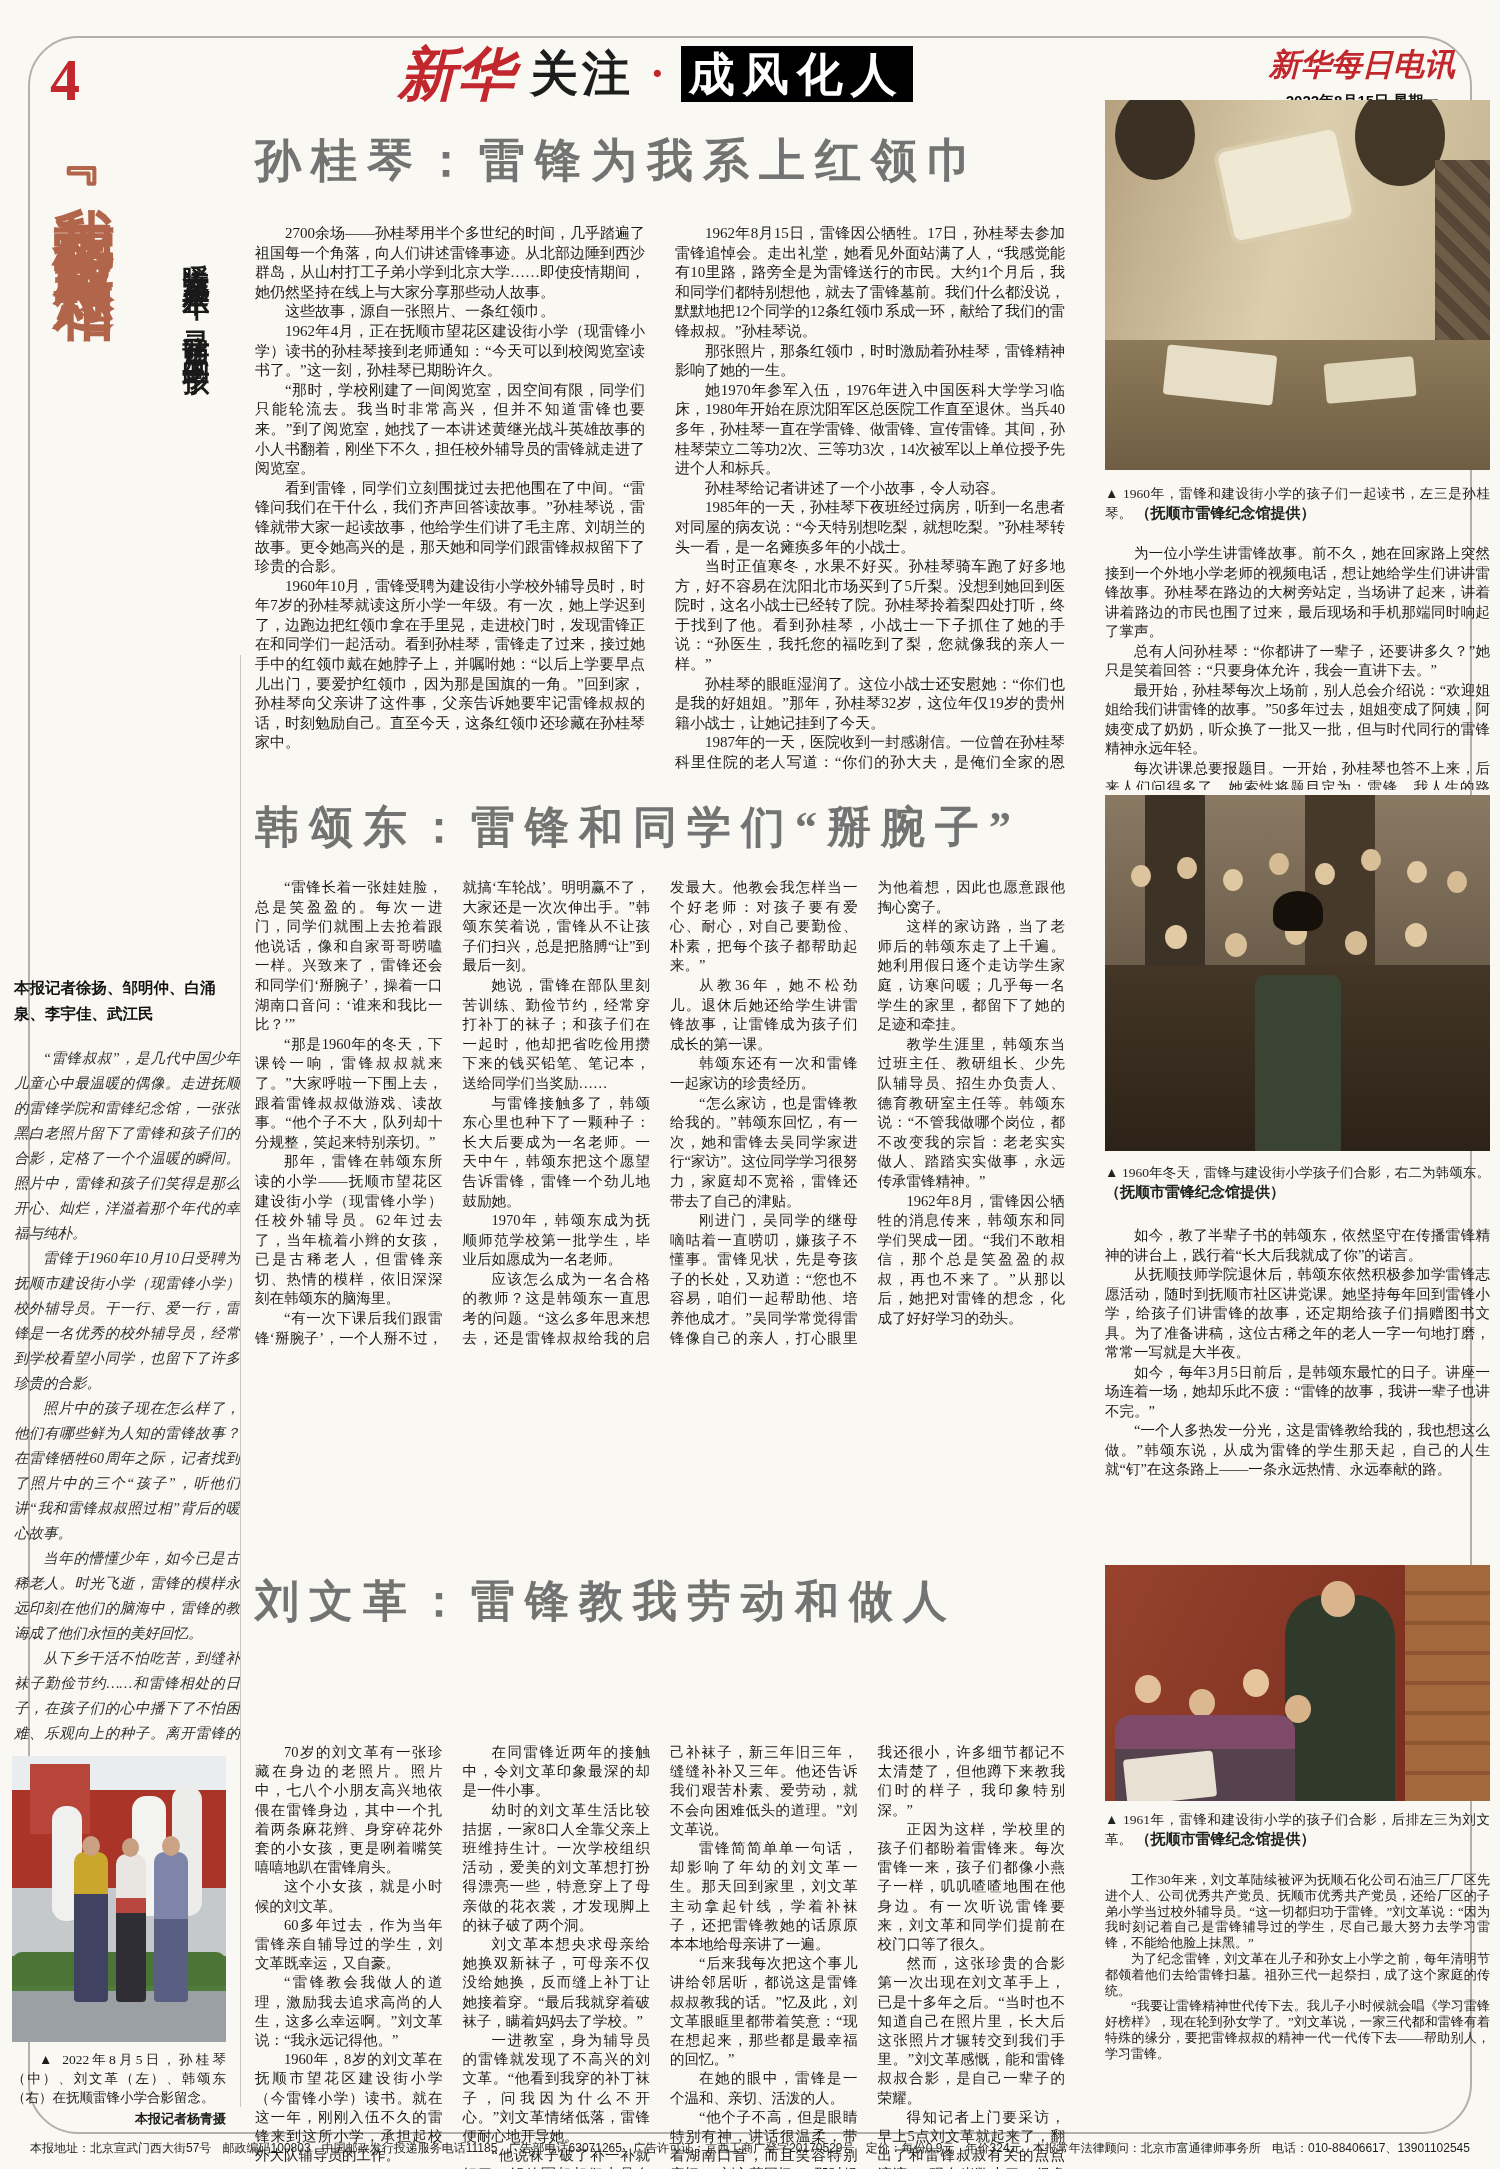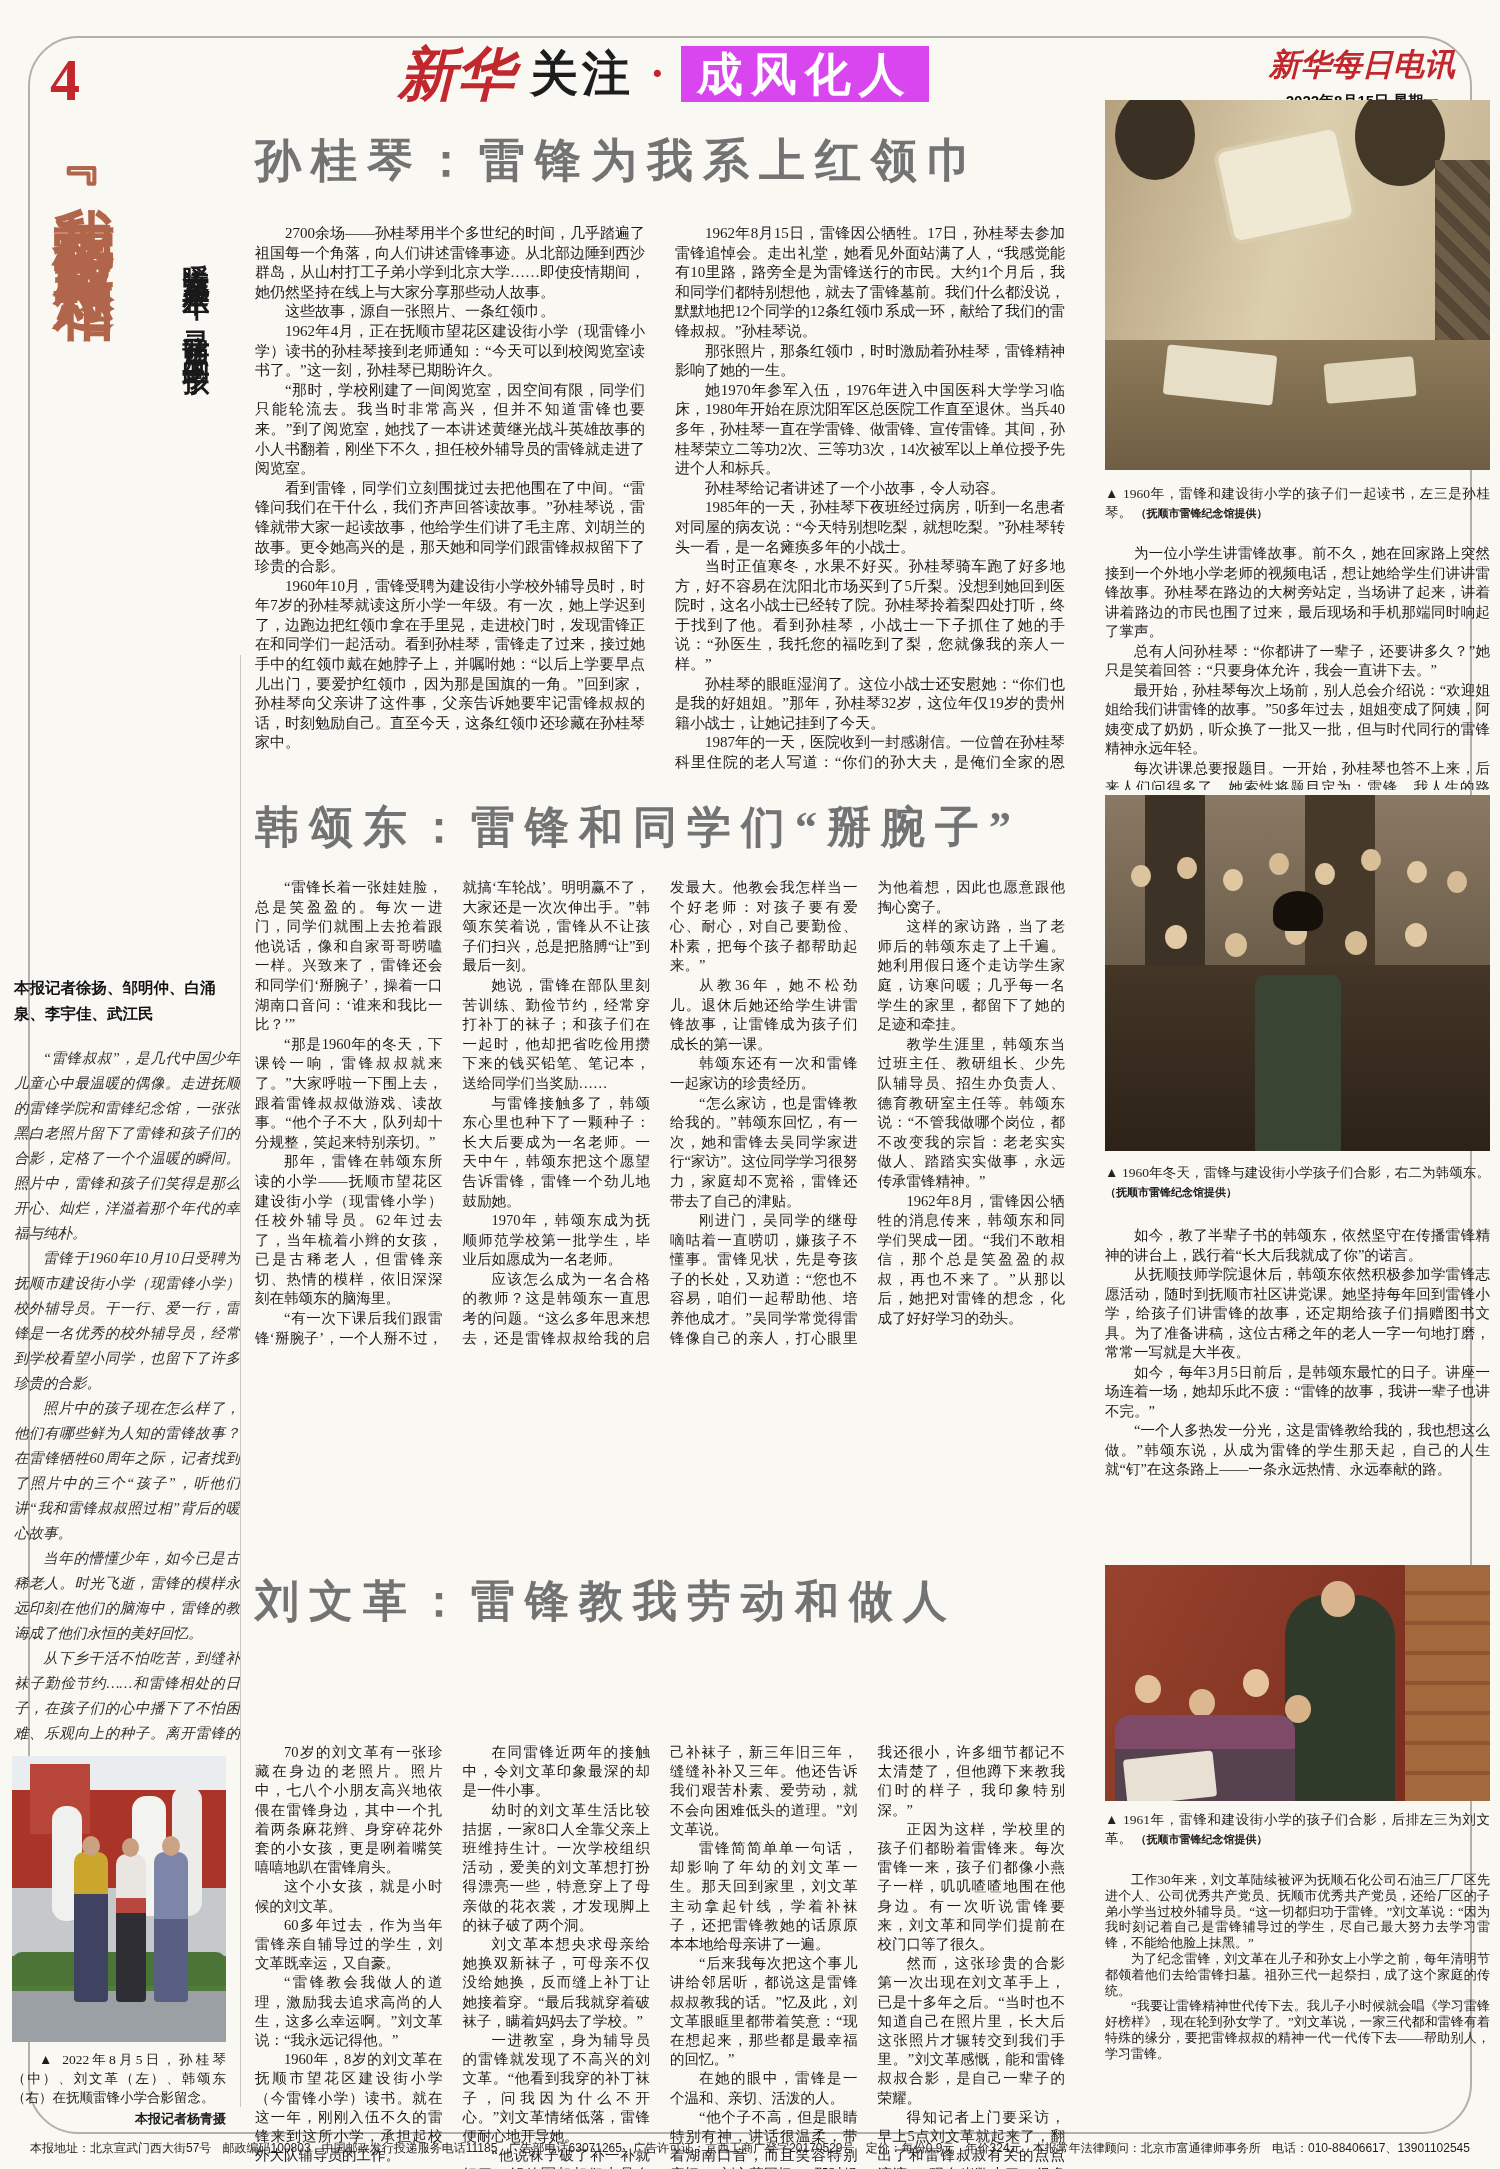--- a/index.html
+++ b/index.html
@@ -10,22 +10,22 @@
   #frame{left:28px;top:36px;width:1440px;height:2094px;border:2px solid #b3b0aa;
          border-radius:50px;}
   #page-num{left:50px;top:46px;font-size:60px;font-weight:900;color:#c2272d;
             font-family:"Liberation Serif",serif;}
   #brand{left:398px;top:42px;height:64px;display:flex;align-items:center;gap:16px;}
   #brand .script{font-size:58px;font-weight:900;font-style:italic;color:#c2272d;
                  font-family:"DejaVu Serif",serif;line-height:1;}
   #brand .section{font-size:48px;font-weight:900;color:#1d1d1d;line-height:1;
                   font-family:"Liberation Sans",sans-serif;letter-spacing:4px;}
   #brand .dot{font-size:44px;font-weight:900;color:#c2272d;line-height:1;}
-  #brand .hl{background:#d946ef;color:#fff;font-size:46px;font-weight:900;
-             font-family:"Liberation Sans",sans-serif;padding:3px 16px;letter-spacing:8px;line-height:1.1;}
+  #brand .hl{background:#000000;color:#fff;font-size:46px;font-weight:900;
+             font-family:"Liberation Sans",sans-serif;padding:3px 8px;letter-spacing:8px;line-height:1.1;}
   #masthead{left:1248px;top:44px;width:228px;text-align:center;}
   #masthead .mh{font-size:31px;font-weight:900;font-style:italic;color:#c2272d;
                 font-family:"DejaVu Serif",serif;white-space:nowrap;}
   #masthead .date{font-size:15px;font-weight:700;color:#111;margin-top:6px;
                   font-family:"Liberation Sans",sans-serif;white-space:nowrap;}
   
   #v-title{left:42px;top:148px;height:810px;writing-mode:vertical-rl;
            font-size:62px;font-weight:900;color:#b1664b;letter-spacing:9px;
            font-family:"Liberation Serif",serif;}
   #v-subtitle{left:178px;top:242px;height:700px;writing-mode:vertical-rl;
@@ -58,21 +58,21 @@
           font-size:14.5px;line-height:19.6px;}
   #body-3{top:1743px;height:460px;column-count:4;column-gap:20px;
           font-size:14.5px;line-height:19.2px;}
   .photo{background:#cabb9b;overflow:hidden;}
   #photo-1{left:1105px;top:100px;width:385px;height:370px;}
   #photo-2{left:1105px;top:795px;width:385px;height:356px;}
   #photo-3{left:1105px;top:1565px;width:385px;height:236px;}
   .caption{left:1105px;width:385px;font-size:13.5px;line-height:19px;text-align:justify;
            color:#222;}
   .caption .cap{text-indent:3em;}
-  .caption .credit{font-weight:900;font-family:"Liberation Sans",sans-serif;font-size:11px;}
+  .caption .credit{font-weight:900;font-family:"Liberation Sans",sans-serif;font-size:15px;}
   #caption-1{top:484px;}
   #caption-2{top:1163px;}
   #caption-3{top:1810px;}
   .cont{left:1105px;width:385px;text-align:justify;overflow:hidden;}
   .cont p{margin:0;text-indent:2em;}
   #cont-1{top:544px;height:246px;font-size:14.5px;line-height:19.5px;}
   #cont-2{top:1226px;height:338px;font-size:14.5px;line-height:19.5px;}
   #cont-3{top:1872px;height:238px;font-size:13px;line-height:15.8px;}
   
   #footer{left:30px;top:2140px;width:1440px;display:flex;justify-content:space-between;

